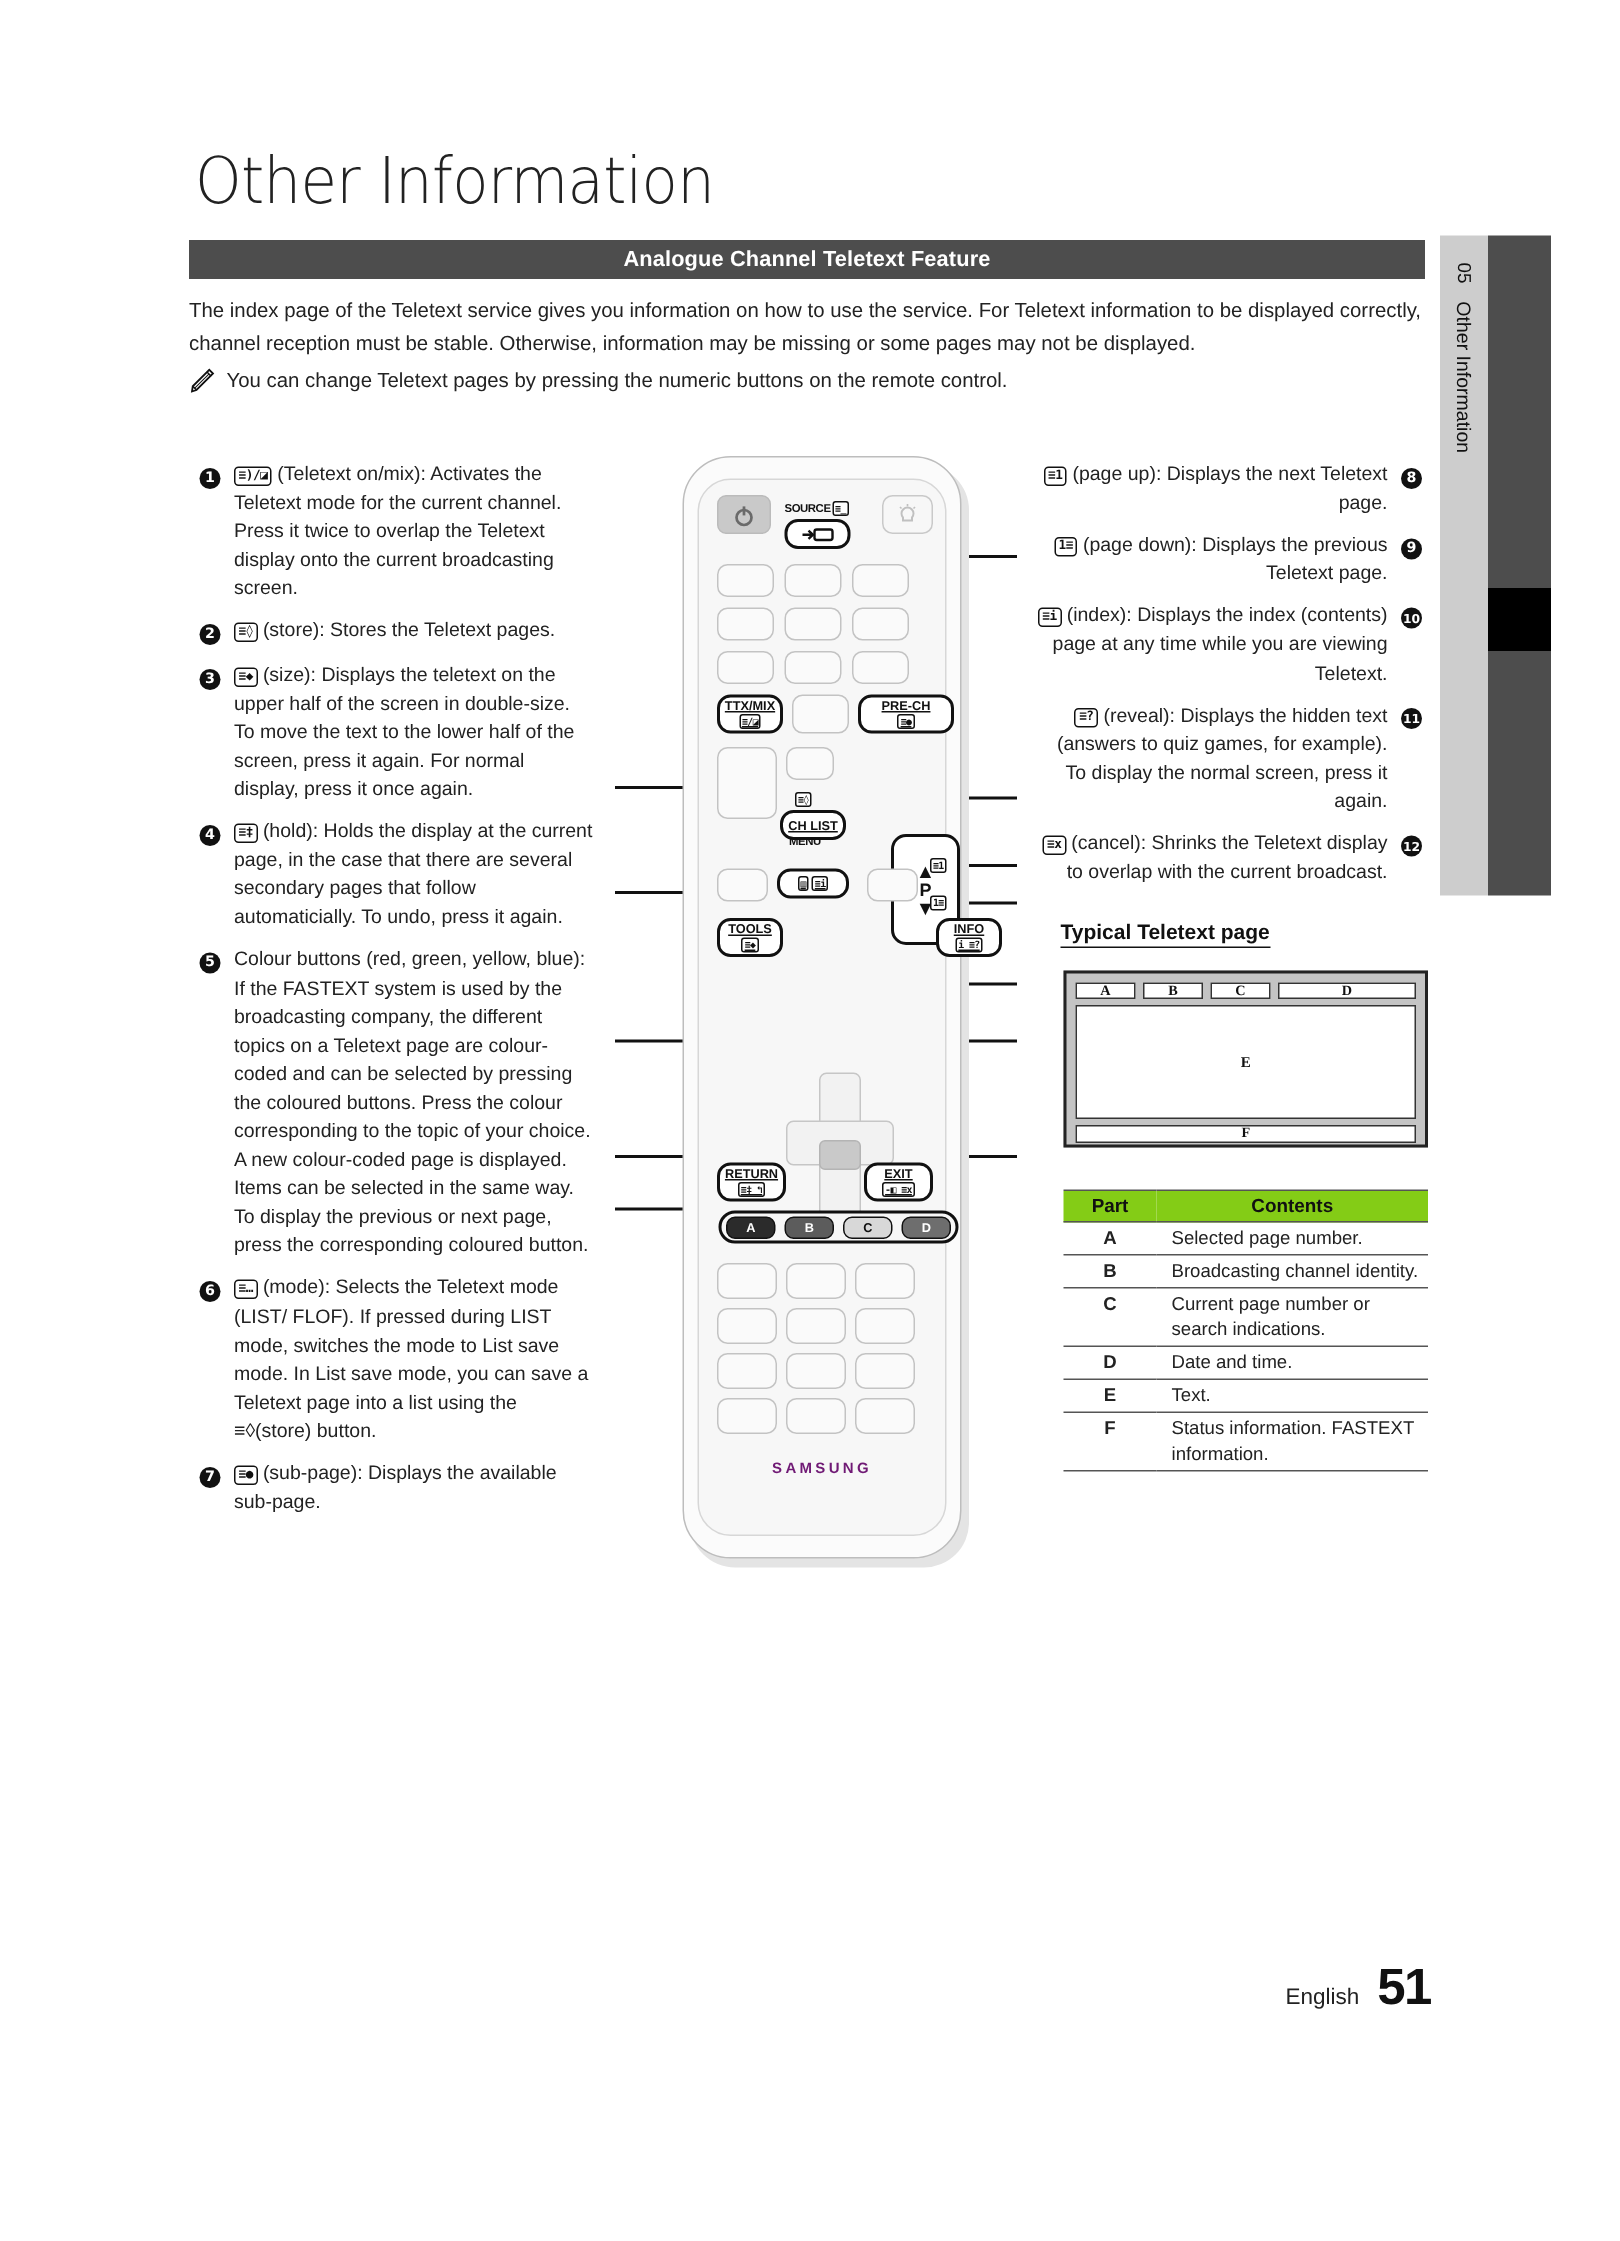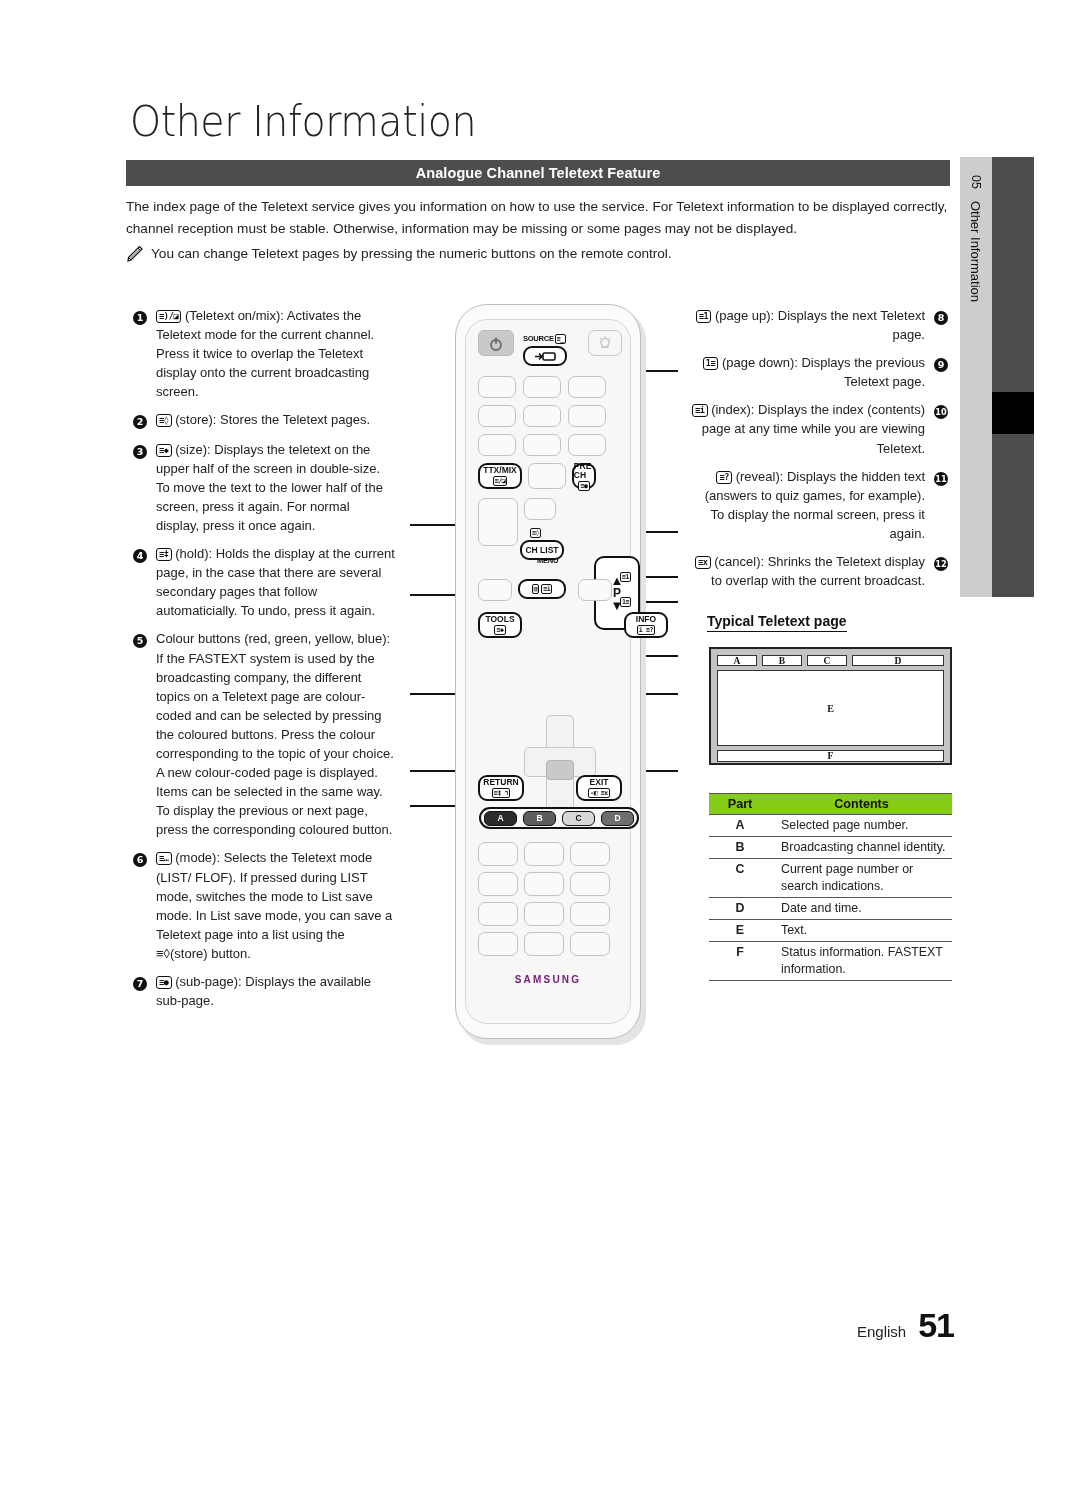--- a/index.html
+++ b/index.html
@@ -103,21 +103,21 @@
     border:1.2px solid #d7d7d7;
     box-sizing:border-box;
   }
   .rbtn{
     position:absolute;border:1.2px solid #c3c3c3;border-radius:7px;background:#fafafa;
     box-sizing:border-box;
   }
   .rbtn.dark{
     border:2.2px solid #111;background:#fff;border-radius:9px;
     display:flex;flex-direction:column;align-items:center;justify-content:center;
-    font-size:8.5px;font-weight:bold;color:#111;line-height:9px;
+    font-size:8.5px;font-weight:bold;color:#111;line-height:9px;text-decoration:underline;
   }
   .rbtn.gray{background:#c9c9c9;border:1px solid #bbb;}
   .rbtn.ghost{background:#f7f7f7;border:1.2px solid #c9c9c9;}
   .lbl{
     position:absolute;font-size:7.6px;font-weight:bold;color:#111;
     font-family:"Liberation Sans",sans-serif;letter-spacing:-.3px;
     white-space:nowrap;
   }
   .glyph{
     display:inline-block;border:1.4px solid #111;border-radius:2px;
@@ -373,42 +373,42 @@
         <div class="rbtn" style="left:12px;top:114px;width:38px;height:22px;"></div>
         <div class="rbtn" style="left:57px;top:114px;width:38px;height:22px;"></div>
         <div class="rbtn" style="left:102px;top:114px;width:38px;height:22px;"></div>
 
         <div class="rbtn dark" style="left:12px;top:143px;width:44px;height:26px;">
           <span>TTX/MIX</span>
           <span class="glyph" style="margin-top:1px;">≡/◪</span>
         </div>
         <div class="rbtn" style="left:62px;top:143px;width:38px;height:26px;"></div>
 
-        <div class="rbtn dark" style="left:106px;top:143px;width:24px;height:26px;">
+        <div class="rbtn dark" style="left:106px;top:143px;width:64px;height:26px;">
           <span>PRE-CH</span>
           <span class="glyph" style="margin-top:1px;">≡●</span>
         </div>
 
         <div class="rbtn" style="left:12px;top:178px;width:40px;height:48px;"></div>
         <div class="rbtn" style="left:58px;top:178px;width:32px;height:22px;"></div>
 
         <span class="glyph" style="position:absolute;left:64px;top:208px;">≡◊</span>
         <div class="rbtn dark" style="left:54px;top:220px;width:44px;height:20px;">
           <span>CH LIST</span>
         </div>
 
         <div class="pbox">
           <span class="chev">▲</span>
           <span class="pletter">P</span>
           <span class="chev">▼</span>
         </div>
         <span class="glyph" style="position:absolute;left:154px;top:252px;">≡1</span>
         <span class="glyph" style="position:absolute;left:154px;top:277px;">1≡</span>
 
-        <div class="lbl" style="left:60px;top:236px;margin-left:11px;">MENU</div>
+        <div class="lbl" style="left:60px;top:236px;">MENU</div>
         <div class="rbtn dark" style="left:52px;top:259px;width:48px;height:20px;flex-direction:row;gap:2px;">
           <span class="glyph">▥</span>
           <span class="glyph">≡i</span>
         </div>
         <div class="rbtn" style="left:12px;top:259px;width:34px;height:22px;"></div>
         <div class="rbtn" style="left:112px;top:259px;width:34px;height:22px;"></div>
 
         <div class="rbtn dark" style="left:12px;top:292px;width:44px;height:26px;">
           <span>TOOLS</span>
           <span class="glyph" style="margin-top:1px;">≡◆</span>

